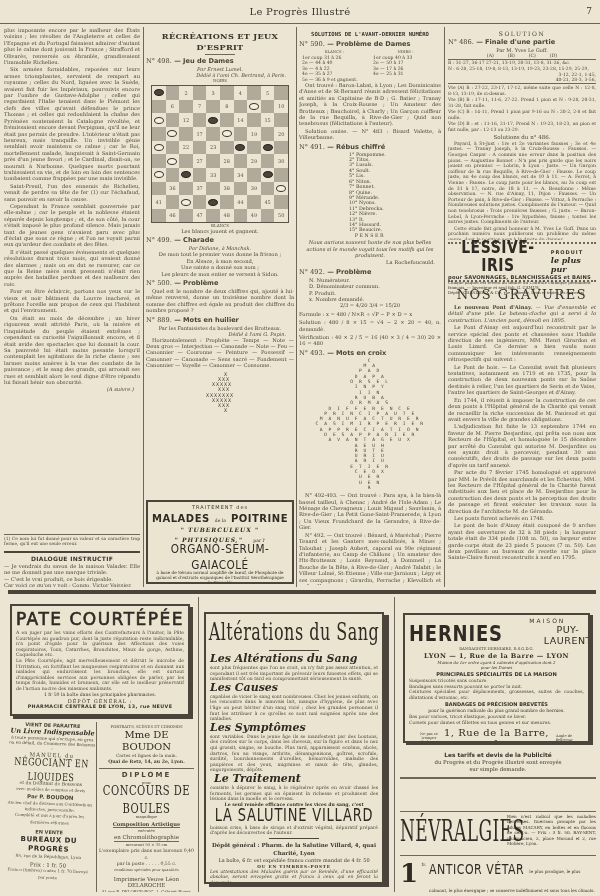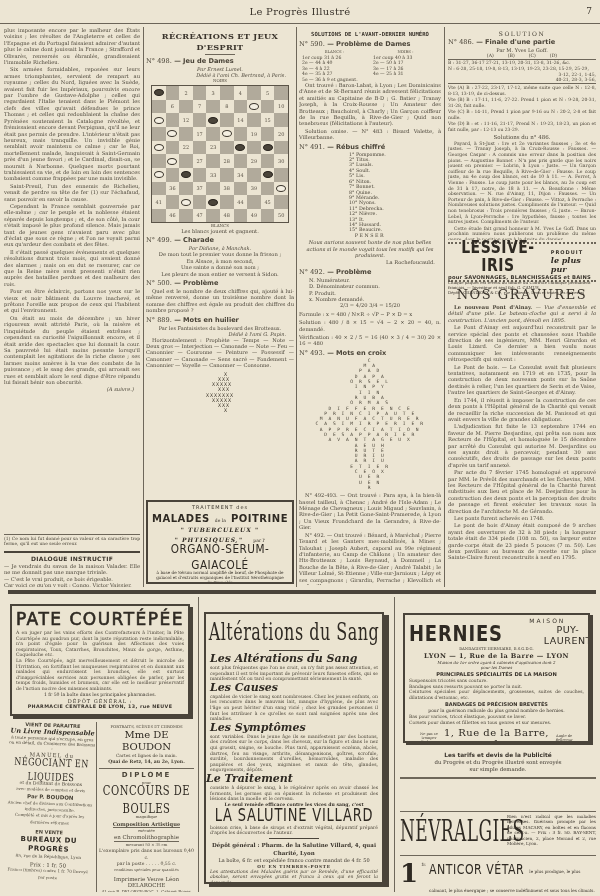--- a/index.html
+++ b/index.html
@@ -486,21 +486,21 @@
     </div>
     <p class="ad-text">sont plus fréquentes que l'on ne croit, on n'y fait pas assez attention, et cependant il est très important de prévenir leurs funestes effets, qui se manifestent tôt ou tard en compromettant sérieusement la santé.</p>
     <div class="row2" style="padding:0 4px;">
       <span class="script" style="font-size:11px; line-height:12px; white-space:nowrap;">Les Causes</span>
     </div>
     <p class="ad-text">capables de vicier le sang sont nombreuses. Chez les jeunes enfants, on les rencontre dans le mauvais lait, manque d'hygiène, de plus avec l'âge on peut hériter d'un sang vicié ; chez les grandes personnes il faut les attribuer à ce qu'elles se sont mal soignées après une des maladies.</p>
     <div class="row2" style="padding:0 4px;">
       <span class="script" style="font-size:11px; line-height:12px; white-space:nowrap;">Les Symptômes</span>
     </div>
     <p class="ad-text">sont variables. Dans le jeune âge ils se manifestent par des boutons, des croûtes sur le corps, dans les cheveux, sur la figure et dans le nez qui grossit, saigne, se bouche. Plus tard, apparaissent eczéma, abcès, dartres, feu au visage, arthrite, démangeaisons, goîtres, scrofule, surdité, bourdonnements d'oreilles, hémorroïdes, maladie des paupières et des yeux, migraines et maux de tête, glandes, engorgements, dépôts.</p>
-    <div class="row2" style="padding:0 0;align-items:center;">
+    <div class="row2" style="padding:0 8px;align-items:center;">
       <span class="script" style="font-size:11px; line-height:12px; white-space:nowrap;">Le Traitement</span>
     </div>
     <p class="ad-text">consiste à dépurer le sang, à le régénérer après en avoir chassé les ferments, les germes qui en épuisent la richesse et produisent des lésions dans la moelle et le cerveau.</p>
     <div class="center" style="font-size:4.6px; font-weight:bold;">Le seul remède efficace contre les vices du sang, c'est</div>
     <div class="ad-big" style="font-size:13px; line-height:18px; font-weight:normal; transform:scaleY(1.3); letter-spacing:0.8px;">LA SALUTINE VILLARD</div>
     <p class="ad-text">boisson crise, à base de sirops et d'extrait végétal, dépuratif préparé d'après les découvertes de l'auteur.</p>
     <div style="width:50px; height:1px; background:#4a443a; margin:2px auto;"></div>
     <div class="center" style="font-size:5.5px; line-height:8px; font-weight:bold;">Dépôt général : Pharm. de la Salutine Villard, 4, quai Charité, Lyon</div>
     <div class="center" style="font-size:5px; line-height:7px;">La boîte, 6 fr. est expédiée franco contre mandat de 4 fr. 50</div>
     <div class="center" style="font-size:4.2px; font-weight:bold; letter-spacing:0.8px;">OU EN TIMBRES-POSTE</div>

